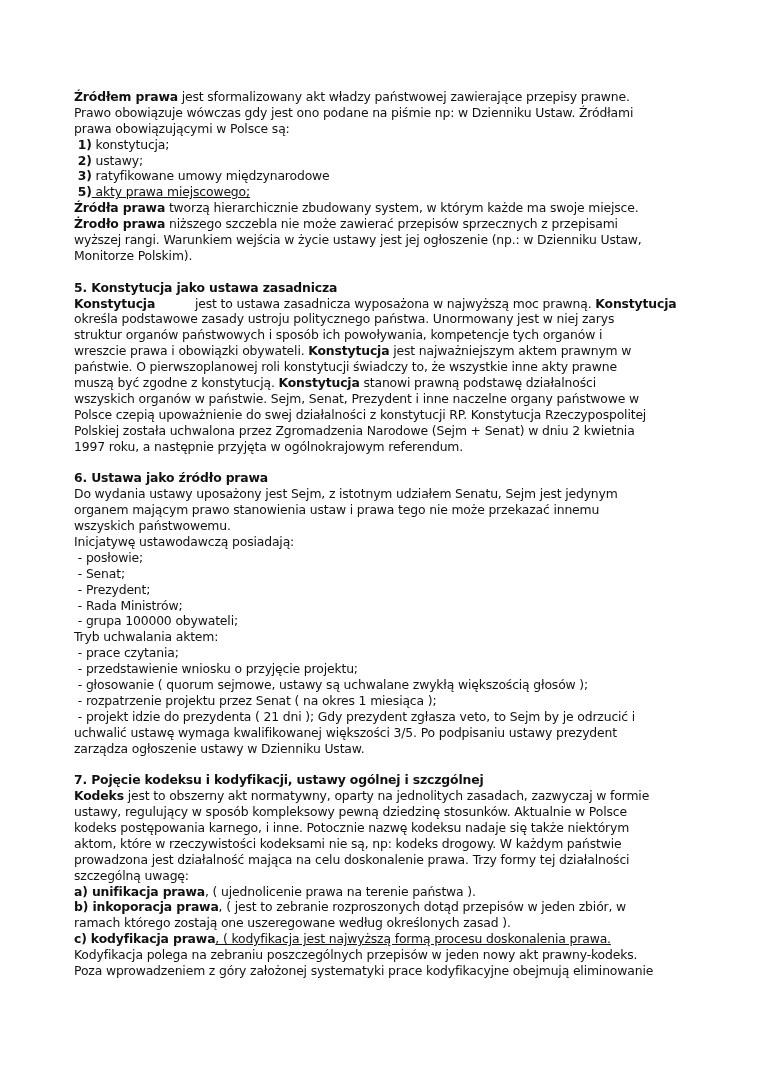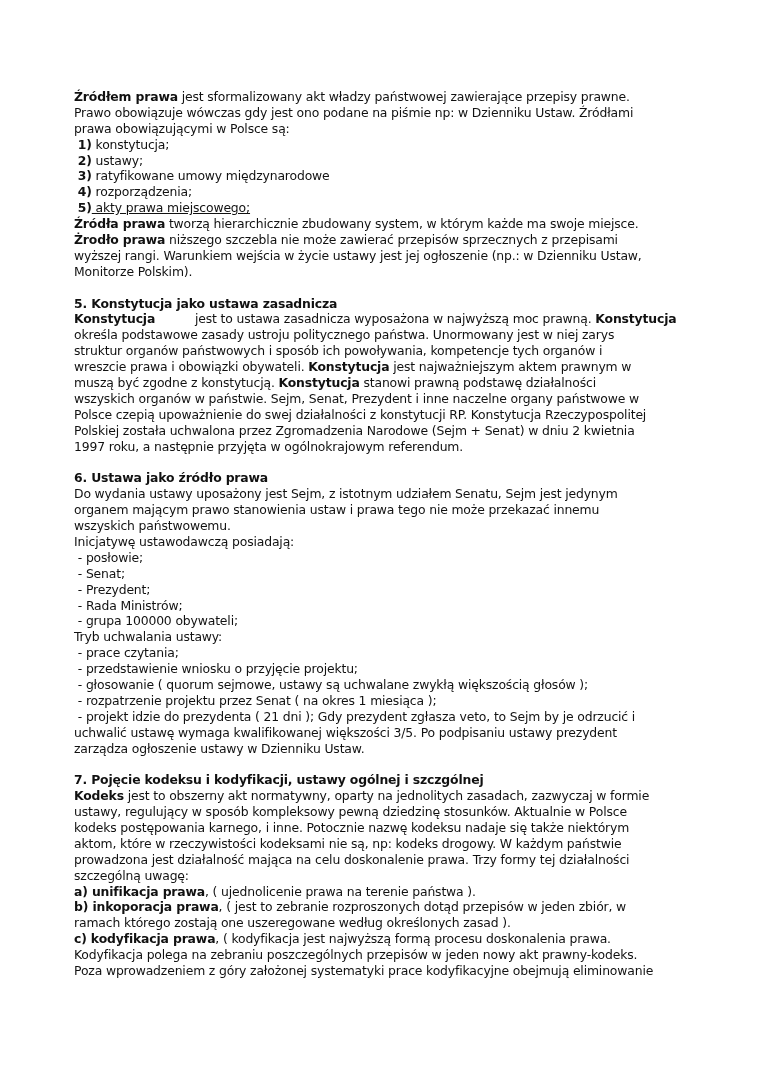--- a/index.html
+++ b/index.html
@@ -18,70 +18,70 @@
 <body>
 
 <div class="page">
   <div>
       <span class="line"><b style="white-space: pre;">Źródłem prawa</b><span style="white-space: pre;"> jest sformalizowany akt władzy państwowej zawierające przepisy prawne.</span></span>
       <span class="line"><span style="white-space: pre;">Prawo obowiązuje wówczas gdy jest ono podane na piśmie np: w Dzienniku Ustaw. Źródłami</span></span>
       <span class="line"><span style="white-space: pre;">prawa obowiązującymi w Polsce są:</span></span>
       <span class="line"><span style="white-space: pre;"> </span><b style="white-space: pre;">1)</b><span style="white-space: pre;"> konstytucja;</span></span>
       <span class="line"><span style="white-space: pre;"> </span><b style="white-space: pre;">2)</b><span style="white-space: pre;"> ustawy;</span></span>
       <span class="line"><span style="white-space: pre;"> </span><b style="white-space: pre;">3)</b><span style="white-space: pre;"> ratyfikowane umowy międzynarodowe</span></span>
-      <span class="line"><span style="white-space: pre;"> </span><b style="white-space: pre;">4)</b><span style="white-space: pre;"> rozporządzenia;</span></span>
       <span class="line"><span style="white-space: pre;"> </span><b style="white-space: pre;">5)</b><span style="white-space: pre; text-decoration: underline;"> akty prawa miejscowego;</span></span>
       <span class="line"><b style="white-space: pre;">Źródła prawa</b><span style="white-space: pre;"> tworzą hierarchicznie zbudowany system, w którym każde ma swoje miejsce.</span></span>
       <span class="line"><b style="white-space: pre;">Żrodło prawa</b><span style="white-space: pre;"> niższego szczebla nie może zawierać przepisów sprzecznych z przepisami</span></span>
       <span class="line"><span style="white-space: pre;">wyższej rangi. Warunkiem wejścia w życie ustawy jest jej ogłoszenie (np.: w Dzienniku Ustaw,</span></span>
       <span class="line"><span style="white-space: pre;">Monitorze Polskim).</span></span>
       <span class="blank"></span>
     </div>
   <div>
       <span class="line"><b style="white-space: pre;">5. Konstytucja jako ustawa zasadnicza</b></span>
       <span class="line"><b style="white-space: pre;">Konstytucja</b><span style="white-space: pre; margin-left: 36px;"> jest to ustawa zasadnicza wyposażona w najwyższą moc prawną. </span><b style="white-space: pre;">Konstytucja</b></span>
       <span class="line"><span style="white-space: pre;">określa podstawowe zasady ustroju politycznego państwa. Unormowany jest w niej zarys</span></span>
       <span class="line"><span style="white-space: pre;">struktur organów państwowych i sposób ich powoływania, kompetencje tych organów i</span></span>
       <span class="line"><span style="white-space: pre;">wreszcie prawa i obowiązki obywateli. </span><b style="white-space: pre;">Konstytucja</b><span style="white-space: pre;"> jest najważniejszym aktem prawnym w</span></span>
+      <span class="line"><span style="white-space: pre;">państwie. O pierwszoplanowej roli konstytucji świadczy to, że wszystkie inne akty prawne</span></span>
       <span class="line"><span style="white-space: pre;">muszą być zgodne z konstytucją. </span><b style="white-space: pre;">Konstytucja</b><span style="white-space: pre;"> stanowi prawną podstawę działalności</span></span>
       <span class="line"><span style="white-space: pre;">wszyskich organów w państwie. Sejm, Senat, Prezydent i inne naczelne organy państwowe w</span></span>
       <span class="line"><span style="white-space: pre;">Polsce czepią upoważnienie do swej działalności z konstytucji RP. Konstytucja Rzeczypospolitej</span></span>
       <span class="line"><span style="white-space: pre;">Polskiej została uchwalona przez Zgromadzenia Narodowe (Sejm + Senat) w dniu 2 kwietnia</span></span>
       <span class="line"><span style="white-space: pre;">1997 roku, a następnie przyjęta w ogólnokrajowym referendum.</span></span>
       <span class="blank"></span>
     </div>
   <div>
       <span class="line"><b style="white-space: pre;">6. Ustawa jako źródło prawa</b></span>
       <span class="line"><span style="white-space: pre;">Do wydania ustawy uposażony jest Sejm, z istotnym udziałem Senatu, Sejm jest jedynym</span></span>
       <span class="line"><span style="white-space: pre;">organem mającym prawo stanowienia ustaw i prawa tego nie może przekazać innemu</span></span>
       <span class="line"><span style="white-space: pre;">wszyskich państwowemu.</span></span>
       <span class="line"><span style="white-space: pre;">Inicjatywę ustawodawczą posiadają:</span></span>
       <span class="line"><span style="white-space: pre;"> - posłowie;</span></span>
       <span class="line"><span style="white-space: pre;"> - Senat;</span></span>
       <span class="line"><span style="white-space: pre;"> - Prezydent;</span></span>
       <span class="line"><span style="white-space: pre;"> - Rada Ministrów;</span></span>
       <span class="line"><span style="white-space: pre;"> - grupa 100000 obywateli;</span></span>
-      <span class="line"><span style="white-space: pre;">Tryb uchwalania ustawy:</span></span>
+      <span class="line"><span style="white-space: pre;">Tryb uchwalania aktem:</span></span>
       <span class="line"><span style="white-space: pre;"> - prace czytania;</span></span>
       <span class="line"><span style="white-space: pre;"> - przedstawienie wniosku o przyjęcie projektu;</span></span>
       <span class="line"><span style="white-space: pre;"> - głosowanie ( quorum sejmowe, ustawy są uchwalane zwykłą większością głosów );</span></span>
       <span class="line"><span style="white-space: pre;"> - rozpatrzenie projektu przez Senat ( na okres 1 miesiąca );</span></span>
       <span class="line"><span style="white-space: pre;"> - projekt idzie do prezydenta ( 21 dni ); Gdy prezydent zgłasza veto, to Sejm by je odrzucić i</span></span>
       <span class="line"><span style="white-space: pre;">uchwalić ustawę wymaga kwalifikowanej większości 3/5. Po podpisaniu ustawy prezydent</span></span>
       <span class="line"><span style="white-space: pre;">zarządza ogłoszenie ustawy w Dzienniku Ustaw.</span></span>
       <span class="blank"></span>
     </div>
   <div>
       <span class="line"><b style="white-space: pre;">7. Pojęcie kodeksu i kodyfikacji, ustawy ogólnej i szczgólnej</b></span>
       <span class="line"><b style="white-space: pre;">Kodeks</b><span style="white-space: pre;"> jest to obszerny akt normatywny, oparty na jednolitych zasadach, zazwyczaj w formie</span></span>
       <span class="line"><span style="white-space: pre;">ustawy, regulujący w sposób kompleksowy pewną dziedzinę stosunków. Aktualnie w Polsce</span></span>
       <span class="line"><span style="white-space: pre;">kodeks postępowania karnego, i inne. Potocznie nazwę kodeksu nadaje się także niektórym</span></span>
       <span class="line"><span style="white-space: pre;">aktom, które w rzeczywistości kodeksami nie są, np: kodeks drogowy. W każdym państwie</span></span>
       <span class="line"><span style="white-space: pre;">prowadzona jest działalność mająca na celu doskonalenie prawa. Trzy formy tej działalności</span></span>
       <span class="line"><span style="white-space: pre;">szczególną uwagę:</span></span>
       <span class="line"><b style="white-space: pre;">a) unifikacja prawa</b><span style="white-space: pre;">, ( ujednolicenie prawa na terenie państwa ).</span></span>
       <span class="line"><b style="white-space: pre;">b) inkoporacja prawa</b><span style="white-space: pre;">, ( jest to zebranie rozproszonych dotąd przepisów w jeden zbiór, w</span></span>
       <span class="line"><span style="white-space: pre;">ramach którego zostają one uszeregowane według określonych zasad ).</span></span>
-      <span class="line"><b style="white-space: pre;">c) kodyfikacja prawa</b><span style="white-space: pre;">, ( kodyfikacja jest najwyższą formą procesu doskonalenia prawa.</span></span>
+      <span class="line"><b style="white-space: pre;">c) kodyfikacja prawa</b><span style="white-space: pre; text-decoration: underline;">, ( kodyfikacja jest najwyższą formą procesu doskonalenia prawa.</span></span>
       <span class="line"><span style="white-space: pre;">Kodyfikacja polega na zebraniu poszczególnych przepisów w jeden nowy akt prawny-kodeks.</span></span>
       <span class="line"><span style="white-space: pre;">Poza wprowadzeniem z góry założonej systematyki prace kodyfikacyjne obejmują eliminowanie</span></span>
     </div>
 </div>
 
 </body></html>

